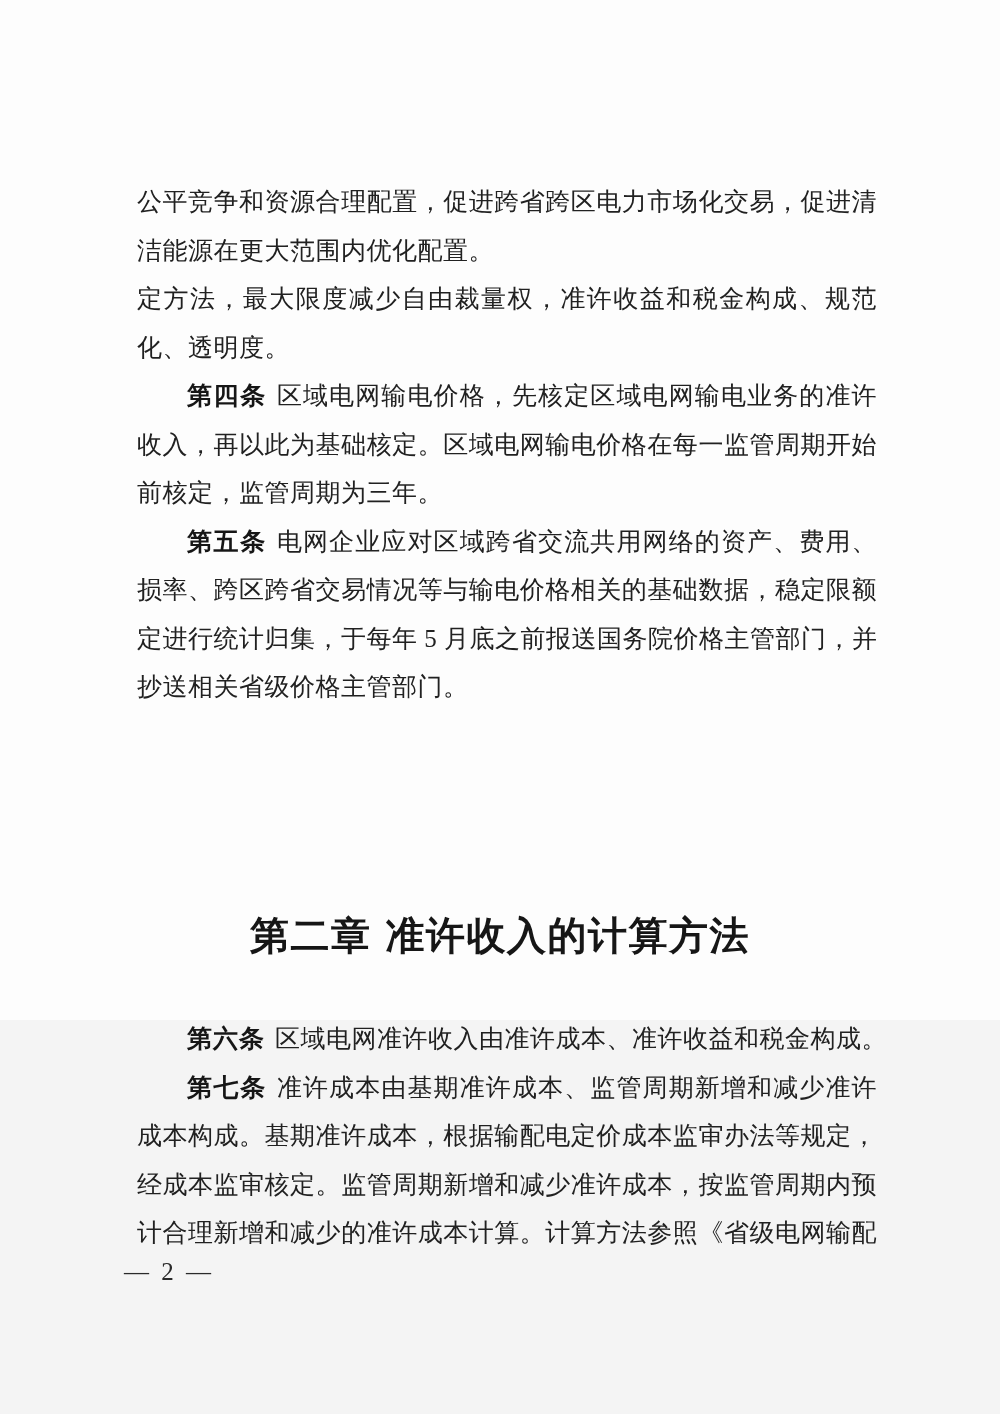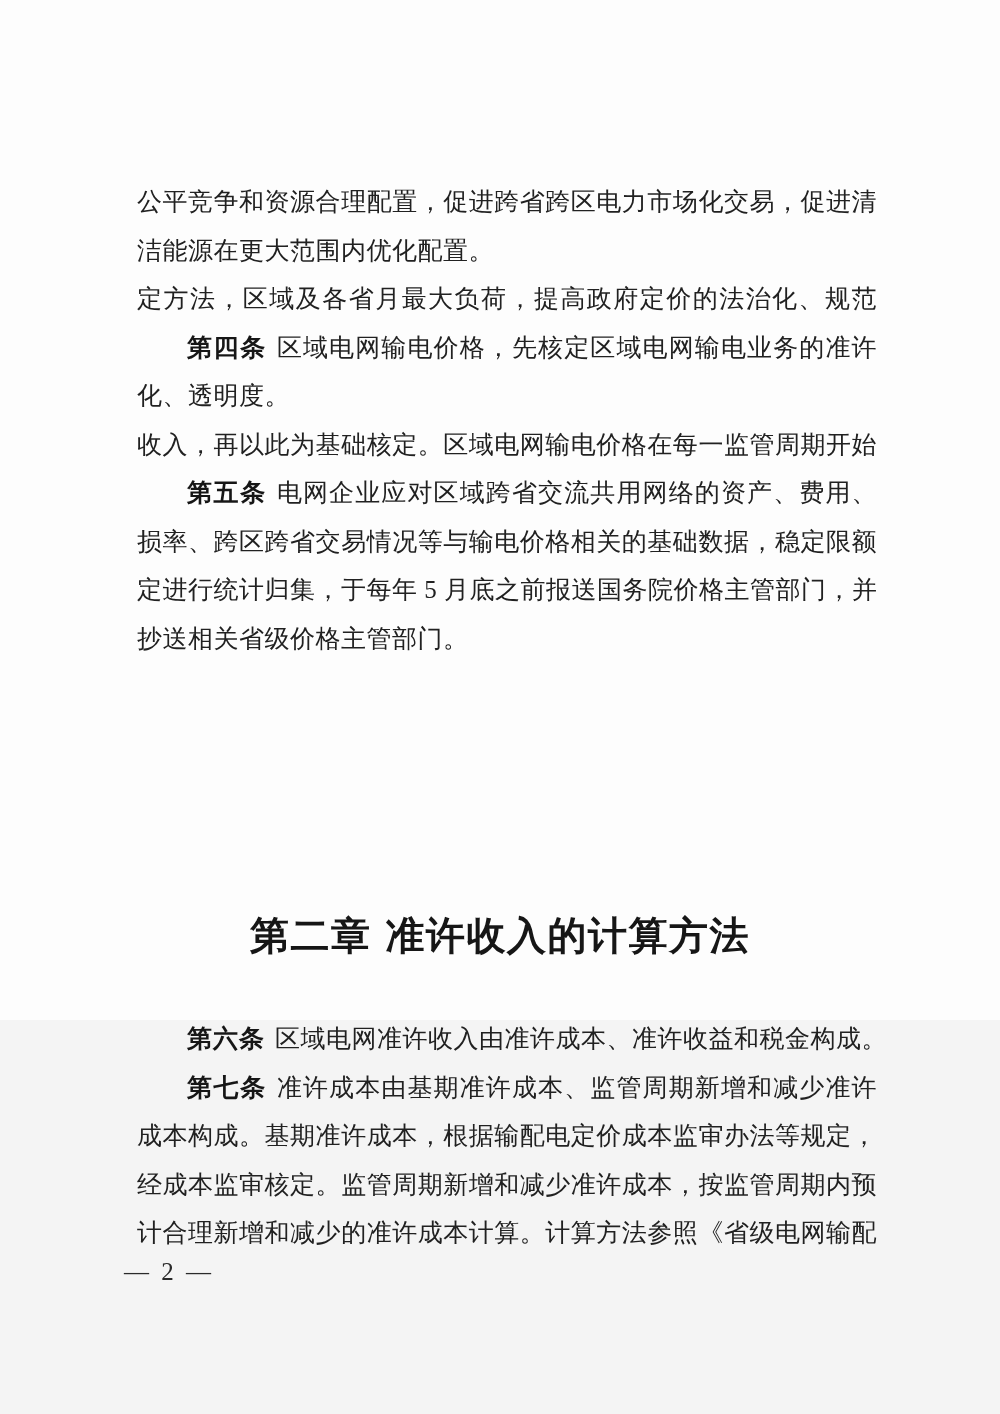--- a/index.html
+++ b/index.html
@@ -51,24 +51,25 @@
   }
 </style>
 </head>
 <body>
 
 <div class="page">
 
   <div class="text-block" style="top:178px;">
     <div class="line fill"><span>公平竞争和资源合理配置，促进跨省跨区电力市场化交易，促进清</span></div>
     <div class="line short"><span>洁能源在更大范围内优化配置。</span></div>
-    <div class="line fill"><span>定方法，区域及各省月最大负荷，提高政府定价的法治化、规范</span></div>
+    <div class="line fill"><span>定方法，最大限度减少自由裁量权，准许收益和税金构成、规范</span></div>
+    <div class="line short"><span>化、透明度。</span></div>
     <div class="line fill indent"><span class="article-no">第四条</span><span>区域电网输电价格，先核定区域电网输电业务的准许</span></div>
-    <div class="line short"><span>化、透明度。</span></div>
     <div class="line fill"><span>收入，再以此为基础核定。区域电网输电价格在每一监管周期开始</span></div>
+    <div class="line short"><span>前核定，监管周期为三年。</span></div>
     <div class="line fill indent"><span class="article-no">第五条</span><span>电网企业应对区域跨省交流共用网络的资产、费用、</span></div>
     <div class="line fill"><span>损率、跨区跨省交易情况等与输电价格相关的基础数据，稳定限额</span></div>
     <div class="line fill"><span>定进行统计归集，于每年 5 月底之前报送国务院价格主管部门，并</span></div>
     <div class="line short"><span>抄送相关省级价格主管部门。</span></div>
   </div>
 
   <div class="chapter">
     <span class="chapter-no">第二章</span><span>准许收入的计算方法</span>
   </div>
 

